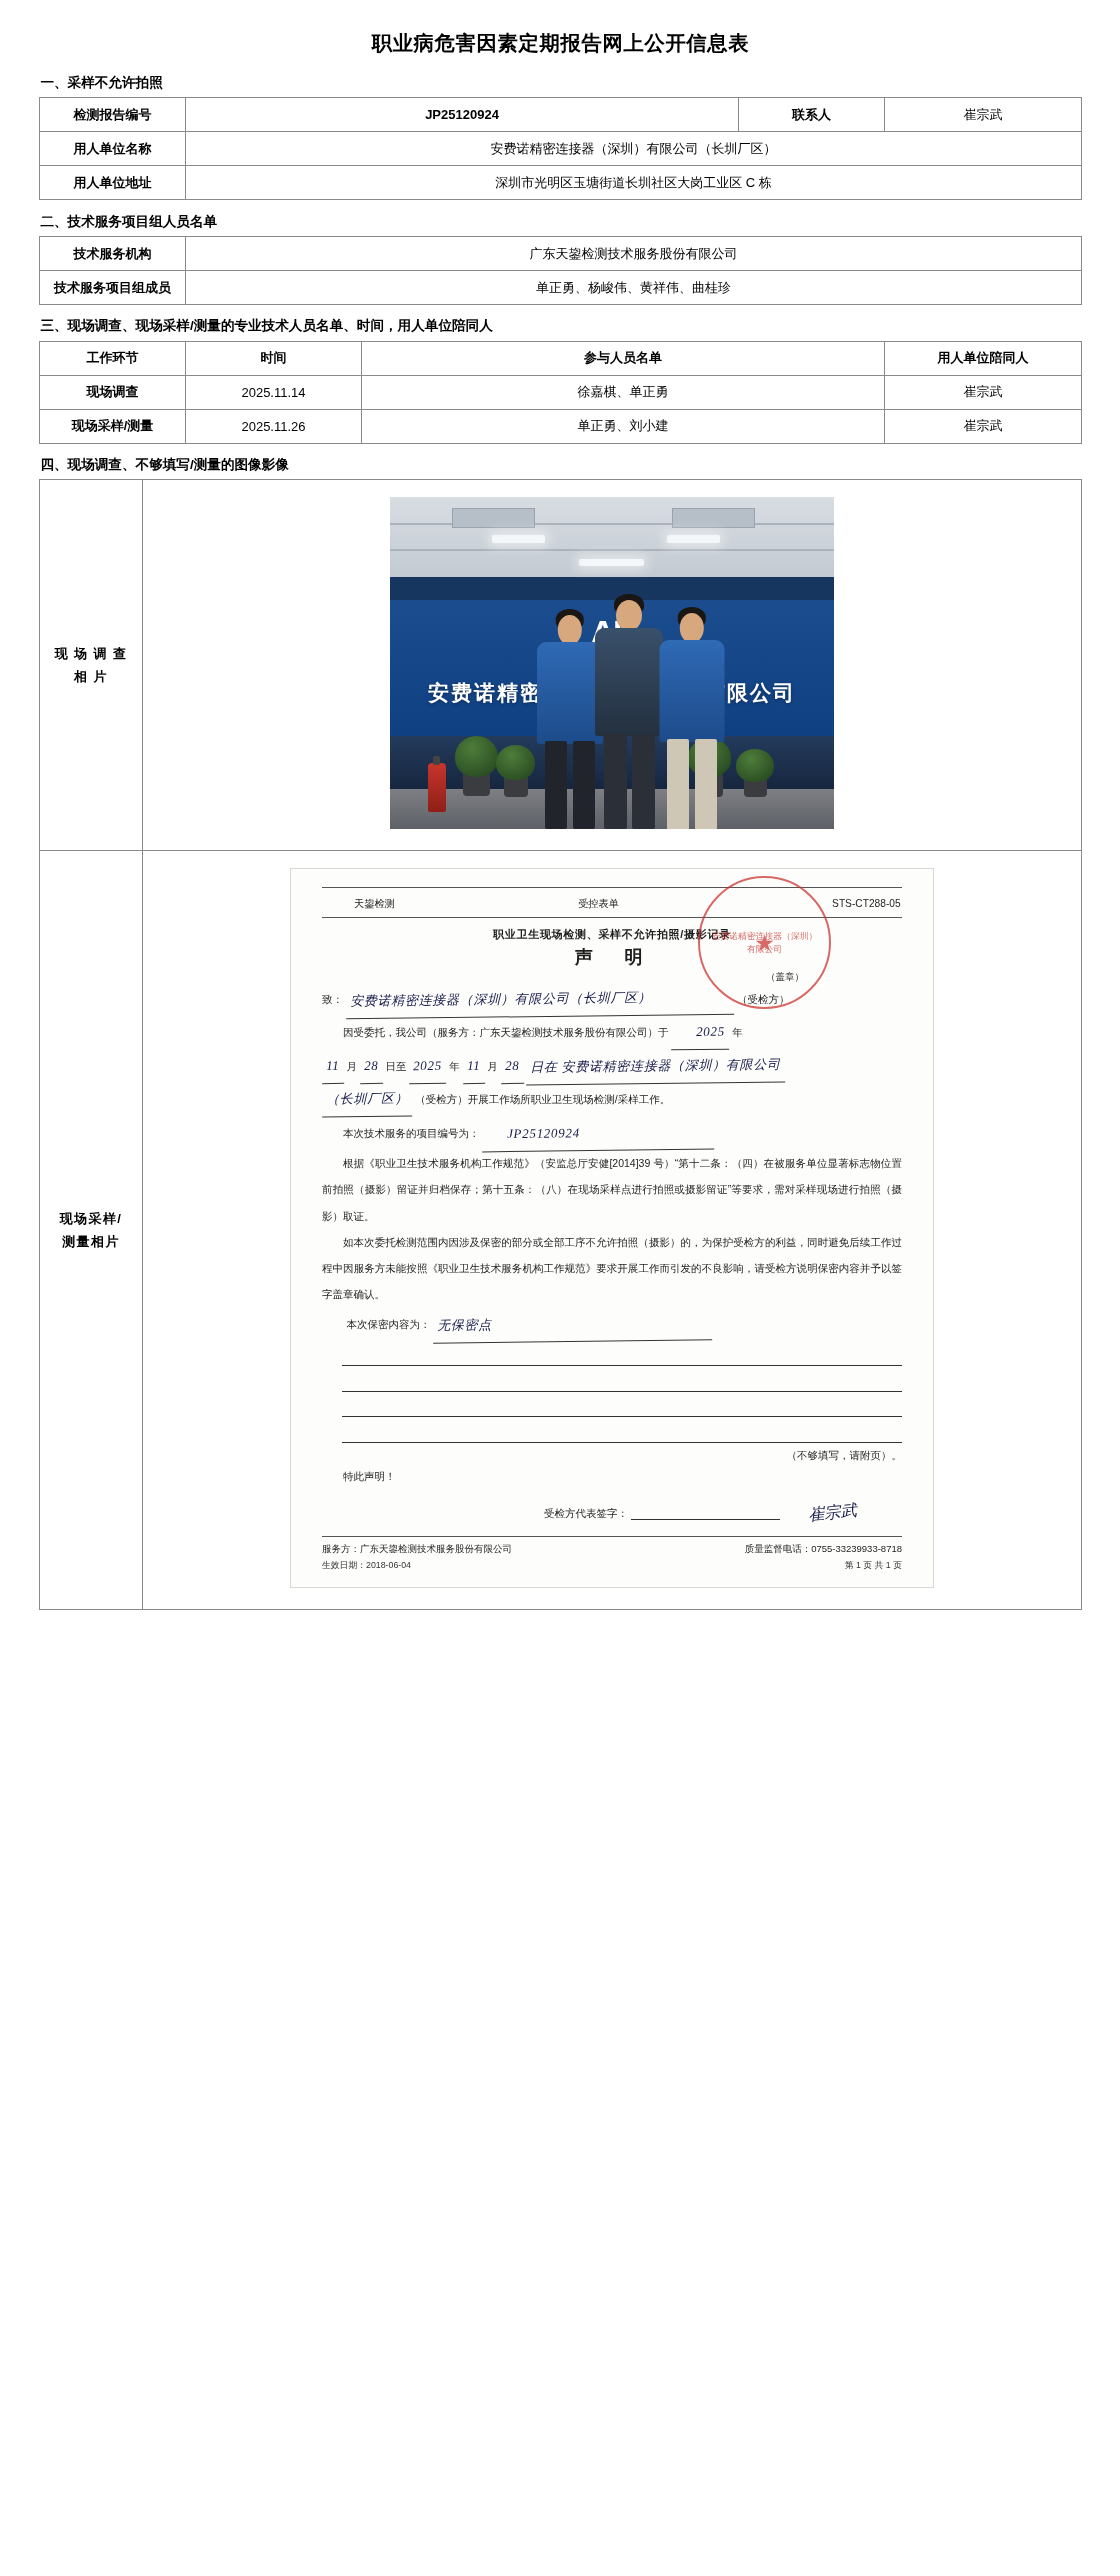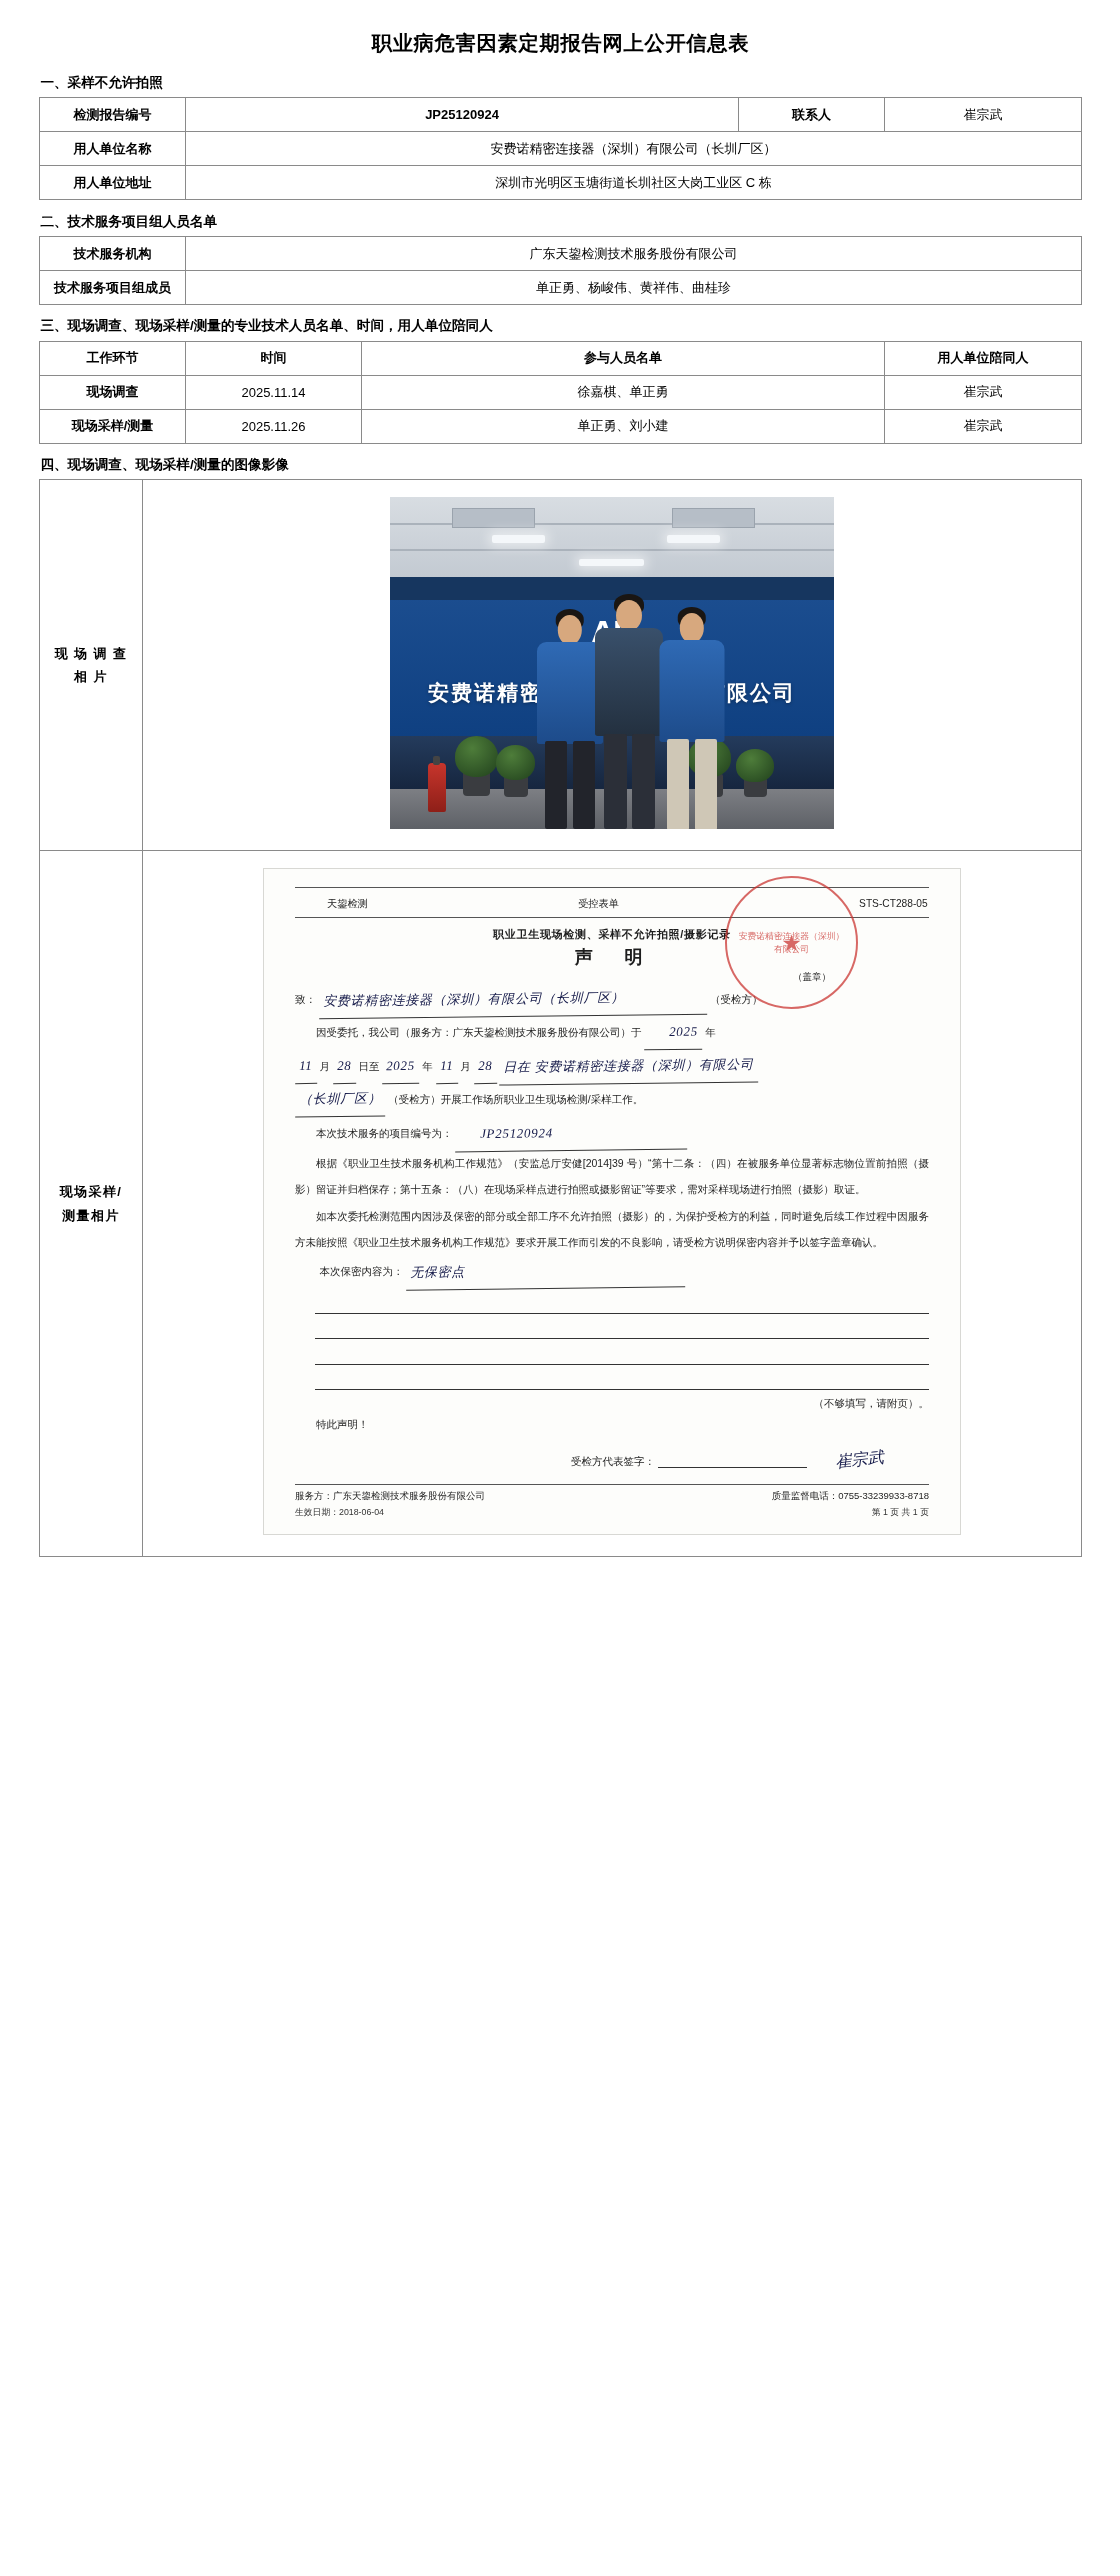--- a/index.html
+++ b/index.html
@@ -163,21 +163,21 @@
     background: linear-gradient(#c7352c, #8e1f18);
     border-radius: 4.1px 4.1px 2px 2px;
   }
   .p1-extinguisher:before {
     content: ""; position: absolute; left: 5.4px; top: -6.8px; width: 6.8px; height: 8.1px; background: #444;
     border-radius: 2px;
   }
 
   
   .photo2 {
-    width: 698px;
+    width: 644px;
     background: #fdfdfb;
     border: 0.7px solid #d8d8d4;
     position: relative;
     padding: 17.6px 31px 15px 31px;
     box-sizing: border-box;
     font-family: "Liberation Sans", "DejaVu Sans", sans-serif;
     color: #1d1d1d;
   }
   .f-toprule { border-top: 0.7px solid #555; margin: 0 0 6.8px 0; }
   .f-hdr {
@@ -313,21 +313,21 @@
       </tr>
       <tr>
         <td class="lbl">现场采样/测量</td>
         <td class="val">2025.11.26</td>
         <td class="val">单正勇、刘小建</td>
         <td class="val">崔宗武</td>
       </tr>
     </tbody>
   </table>
 
-  <div class="section-head">四、现场调查、现场采样/测量的图像影像</div>
+  <div class="section-head">四、现场调查、不够填写/测量的图像影像</div>
   <table class="grid imgtable">
     <colgroup>
         <col style="width:103px">
         <col>
       </colgroup>
     <tbody>
       <tr>
         <td class="sidecell">
           <div>现 场 调 查</div>
           <div>相 片</div>

